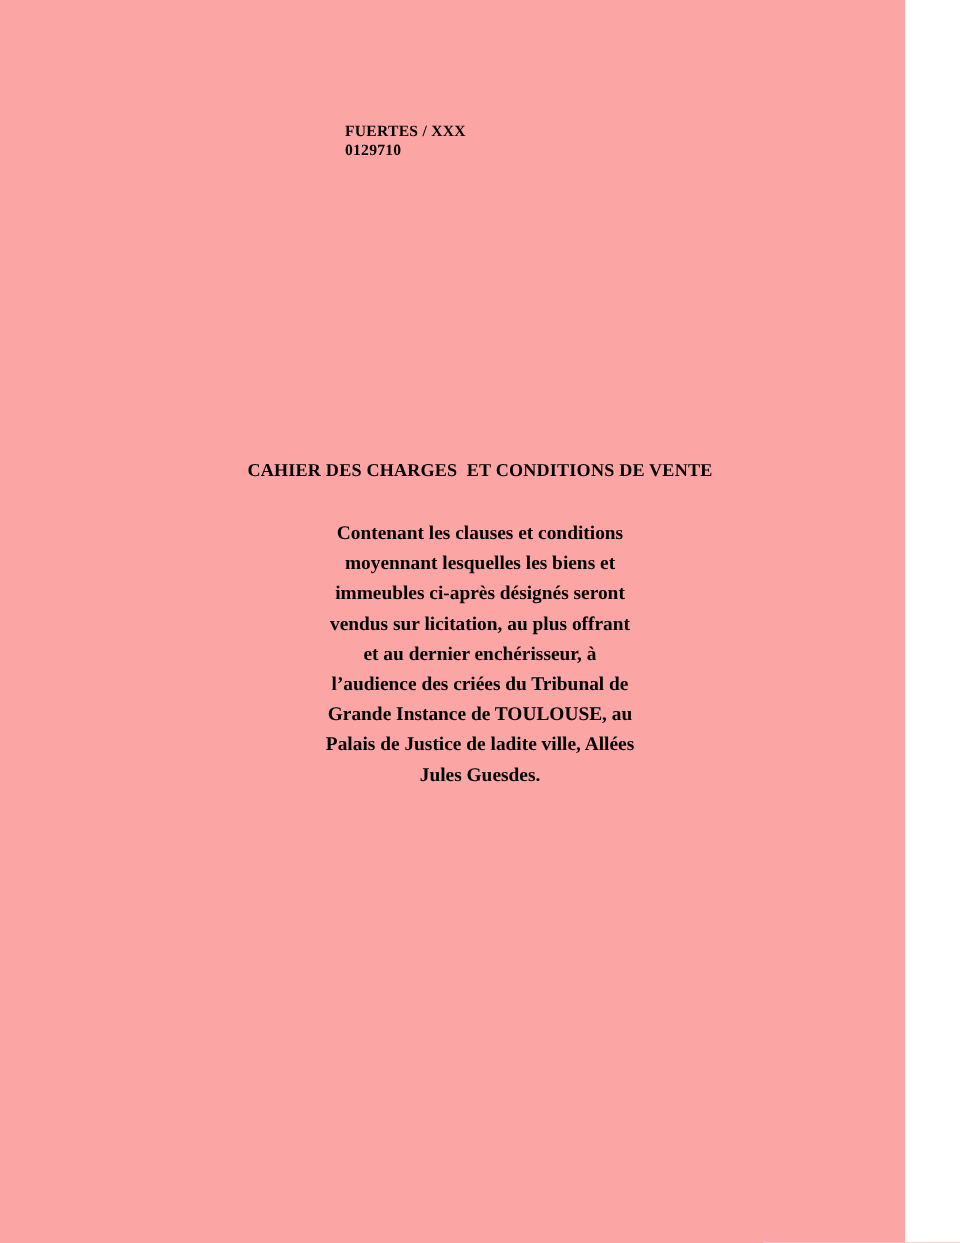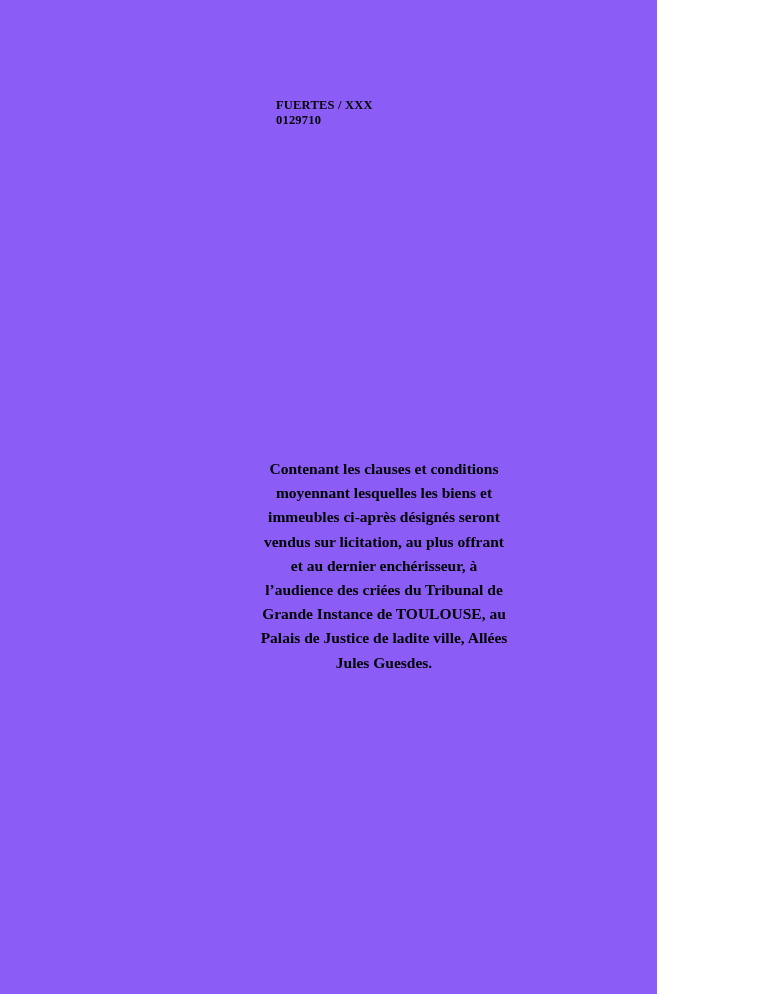--- a/index.html
+++ b/index.html
@@ -9,23 +9,23 @@
   body {
     width: 768px;
     height: 994px;
     background: #ffffff;
     font-family: "Liberation Serif", serif;
     color: #000000;
     overflow: hidden;
   }
   .page {
     position: relative;
-    width: 657px;
+    width: 724px;
     height: 994px;
-    background: #8b5cf6;
+    background: #fca5a5;
   }
   .header-block {
     position: absolute;
     left: 276px;
     top: 98px;
     font-family: "Liberation Serif", serif;
     font-weight: bold;
     font-size: 12.5px;
     line-height: 15px;
     letter-spacing: 0.2px;
@@ -43,36 +43,37 @@
     font-family: "Liberation Serif", serif;
     font-weight: bold;
     font-size: 14.5px;
     letter-spacing: 0.15px;
     color: #000000;
     white-space: pre;
   }
   .subtitle {
     position: absolute;
     left: 258px;
-    top: 457px;
+    top: 415px;
     width: 252px;
     text-align: center;
     font-family: "Liberation Serif", serif;
     font-weight: bold;
     font-size: 15.5px;
     line-height: 24.2px;
     color: #000000;
   }
 </style>
 </head>
 <body>
 
 <div class="page">
 
   <div class="header-block">
     <div class="header-line">FUERTES / XXX</div>
     <div class="header-line">0129710</div>
   </div>
 
+  <div class="doc-title">CAHIER DES CHARGES  ET CONDITIONS DE VENTE</div>
 
   <div class="subtitle">Contenant les clauses et conditions moyennant lesquelles les biens et immeubles ci-après désignés seront vendus sur licitation, au plus offrant et au dernier enchérisseur, à l’audience des criées du Tribunal de Grande Instance de TOULOUSE, au Palais de Justice de ladite ville, Allées Jules Guesdes.</div>
 
 </div>
 
 </body></html>

